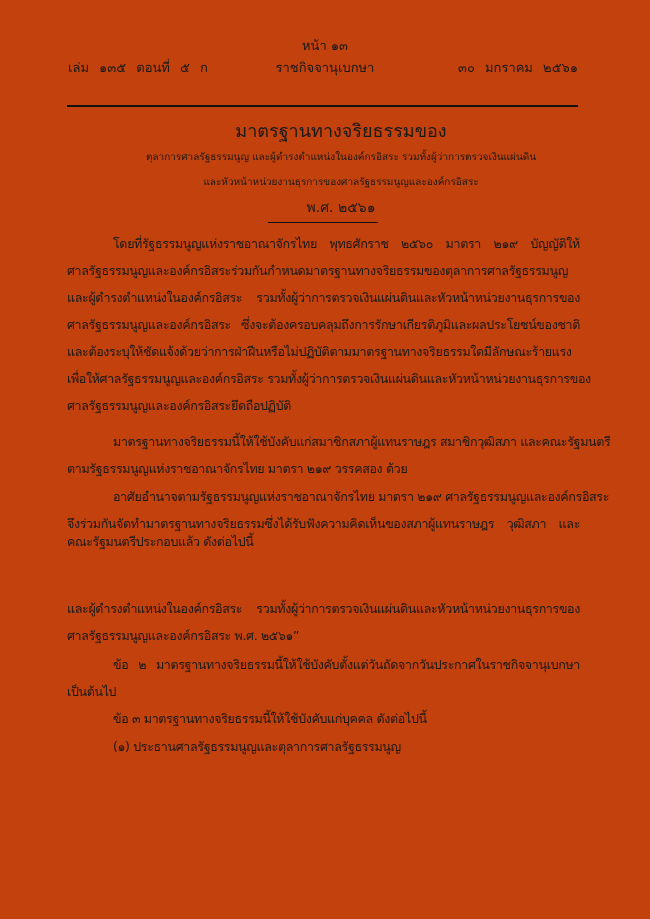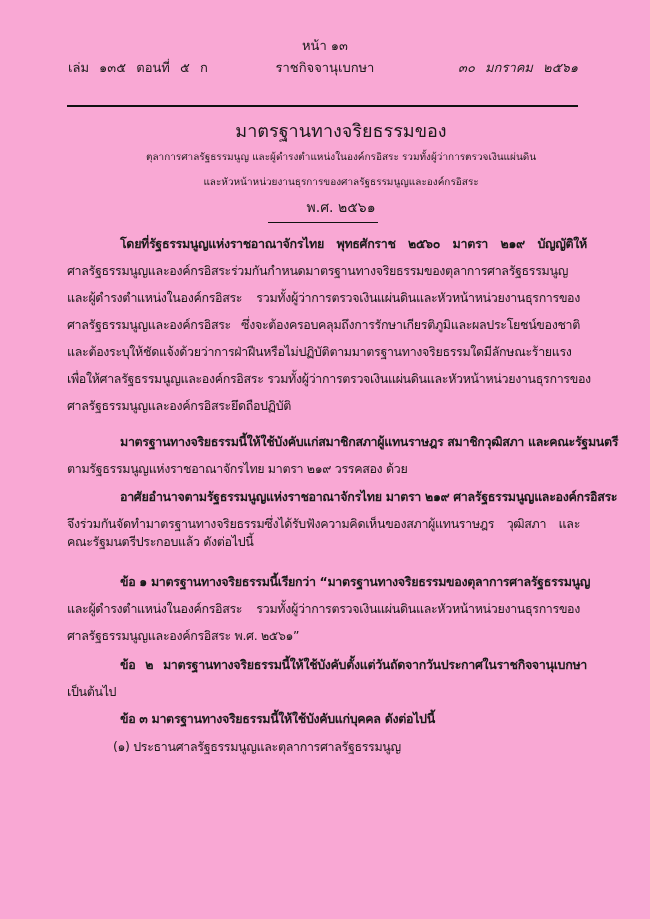--- a/index.html
+++ b/index.html
@@ -1,35 +1,35 @@
 <!DOCTYPE html>
 <html><head>
 <meta charset="utf-8">
 <style>
   html, body { margin: 0; padding: 0; background: #ffffff; }
   body { width: 650px; height: 919px; position: relative; overflow: hidden;
          font-family: "DejaVu Sans", "Liberation Sans", sans-serif; color: #1a1a1a; }
-  .page { position: absolute; left: 0; top: 0; width: 650px; height: 919px; background: #f9a8d4; }
+  .page { position: absolute; left: 0; top: 0; width: 650px; height: 919px; background: #c2410c; }
   .hdr { position: absolute; font-size: 13px; line-height: 16px; white-space: nowrap; }
   .hdr-page { left: 0; width: 650px; top: 38px; text-align: center; }
   .hdr-left { left: 68px; top: 60px; word-spacing: 6px; }
   .hdr-center { left: 0; width: 650px; top: 60px; text-align: center; }
-  .hdr-right { right: 72px; top: 60px; word-spacing: 6px; font-style: italic; }
+  .hdr-right { right: 72px; top: 60px; word-spacing: 6px; }
   .rule { position: absolute; background: #111; }
   .rule-header { left: 67px; top: 105px; width: 511px; height: 2px; }
   .rule-title { left: 268px; top: 222px; width: 110px; height: 1px; }
   .title { position: absolute; left: 0; width: 650px; text-align: center; white-space: nowrap; padding-left: 16px; }
   .title-main { top: 120px; font-size: 18px; line-height: 22px; }
   .title-sub { font-size: 10px; line-height: 16px; }
   .title-sub1 { top: 149px; }
   .title-sub2 { top: 174px; }
   .title-year { top: 199px; font-size: 14px; line-height: 16px; }
   .line { position: absolute; left: 67px; width: 513px; font-size: 12.5px; line-height: 16px;
           white-space: nowrap; text-align: justify; text-align-last: justify; letter-spacing: -0.35px; }
-  .line.indent { left: 120px; width: 467px; font-weight: bold; }
+  .line.indent { left: 113px; width: 467px; }
   .line.last { text-align-last: left; }
   .line.sub { left: 113px; }
 </style>
 </head>
 <body>
 
 <div class="page">
 
   <div class="hdr hdr-page">หน้า ๑๓</div>
   <div class="hdr hdr-left">เล่ม ๑๓๕ ตอนที่ ๕ ก</div>
@@ -51,21 +51,20 @@
   <div class="line last" style="top:398px">ศาลรัฐธรรมนูญและองค์กรอิสระยึดถือปฏิบัติ</div>
   <div class="line" style="top:371px">เพื่อให้ศาลรัฐธรรมนูญและองค์กรอิสระ  รวมทั้งผู้ว่าการตรวจเงินแผ่นดินและหัวหน้าหน่วยงานธุรการของ</div>
 
   <div class="line indent" style="top:434px">มาตรฐานทางจริยธรรมนี้ให้ใช้บังคับแก่สมาชิกสภาผู้แทนราษฎร  สมาชิกวุฒิสภา  และคณะรัฐมนตรี</div>
   <div class="line last" style="top:461px">ตามรัฐธรรมนูญแห่งราชอาณาจักรไทย  มาตรา  ๒๑๙  วรรคสอง  ด้วย</div>
 
   <div class="line indent" style="top:489px">อาศัยอำนาจตามรัฐธรรมนูญแห่งราชอาณาจักรไทย  มาตรา  ๒๑๙  ศาลรัฐธรรมนูญและองค์กรอิสระ</div>
   <div class="line" style="top:516px">จึงร่วมกันจัดทำมาตรฐานทางจริยธรรมซึ่งได้รับฟังความคิดเห็นของสภาผู้แทนราษฎร  วุฒิสภา  และ</div>
   <div class="line last" style="top:534px">คณะรัฐมนตรีประกอบแล้ว  ดังต่อไปนี้</div>
 
-  <div class="line indent" style="top:574px">ข้อ  ๑  มาตรฐานทางจริยธรรมนี้เรียกว่า  “มาตรฐานทางจริยธรรมของตุลาการศาลรัฐธรรมนูญ</div>
   <div class="line" style="top:601px">และผู้ดำรงตำแหน่งในองค์กรอิสระ  รวมทั้งผู้ว่าการตรวจเงินแผ่นดินและหัวหน้าหน่วยงานธุรการของ</div>
   <div class="line last" style="top:628px">ศาลรัฐธรรมนูญและองค์กรอิสระ  พ.ศ.  ๒๕๖๑”</div>
 
   <div class="line indent" style="top:657px">ข้อ  ๒  มาตรฐานทางจริยธรรมนี้ให้ใช้บังคับตั้งแต่วันถัดจากวันประกาศในราชกิจจานุเบกษา</div>
   <div class="line last" style="top:684px">เป็นต้นไป</div>
 
   <div class="line indent last" style="top:711px">ข้อ  ๓  มาตรฐานทางจริยธรรมนี้ให้ใช้บังคับแก่บุคคล  ดังต่อไปนี้</div>
 
   <div class="line sub last" style="top:739px">(๑)  ประธานศาลรัฐธรรมนูญและตุลาการศาลรัฐธรรมนูญ</div>
 

